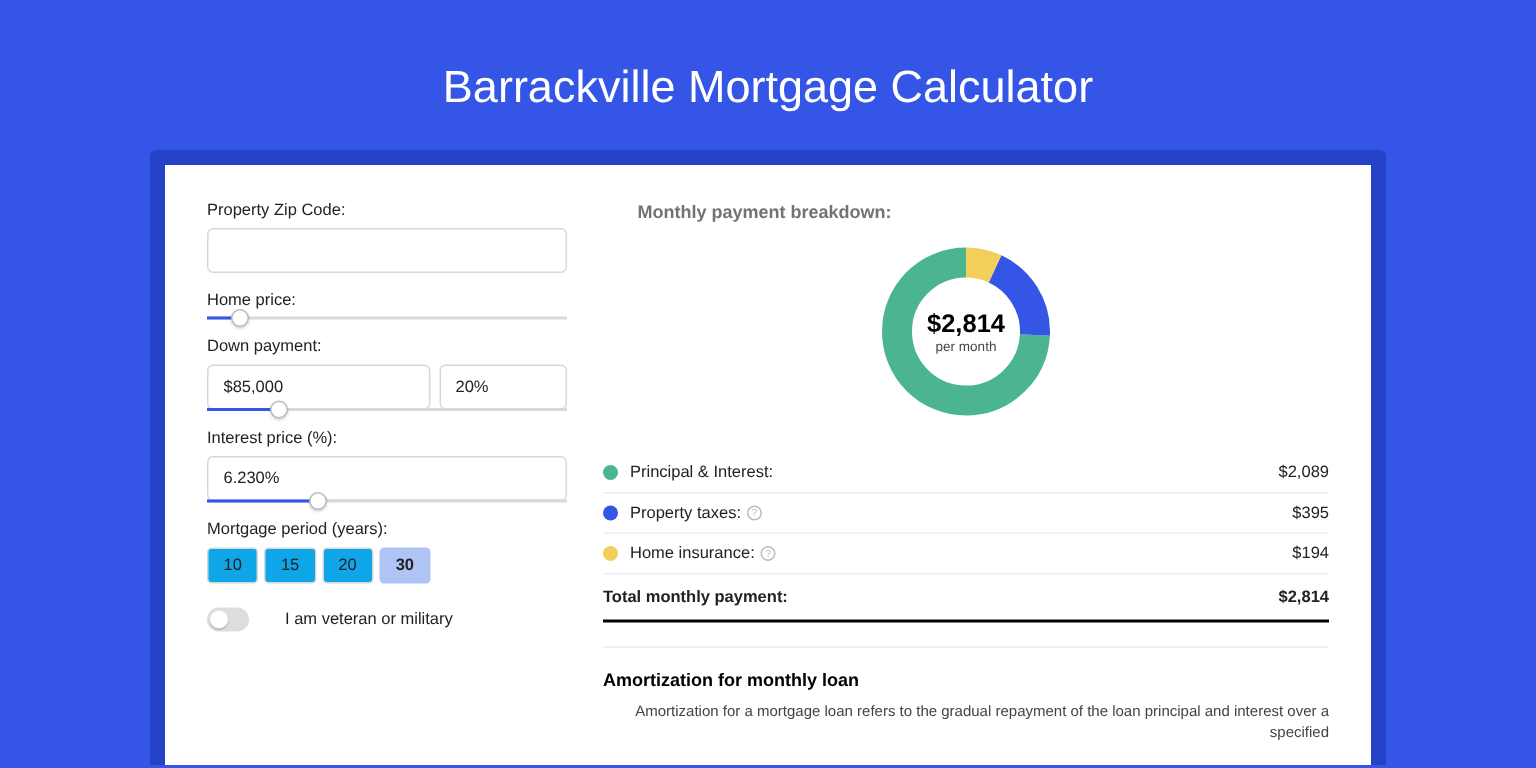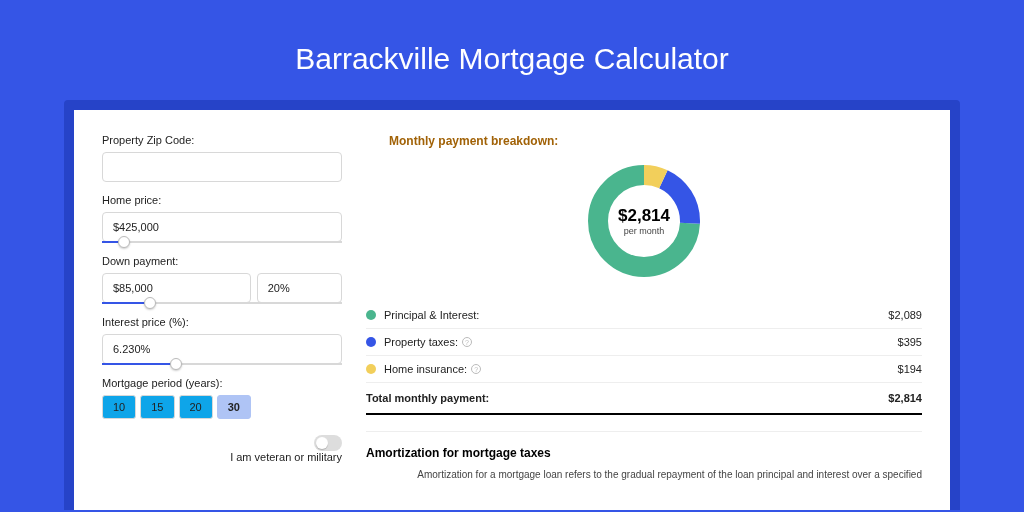--- a/index.html
+++ b/index.html
@@ -14,21 +14,21 @@
     text-align: center;
     padding: 42px 0 24px 0;
   }
   .header h1 {
     color: #fff;
     font-size: 30px;
     font-weight: 400;
   }
   .shadow-box {
     background: #2643c8;
-    margin: 0 64px;
+    margin: 0 100px;
     padding: 10px 10px 0 10px;
     border-radius: 4px 4px 0 0;
   }
   .panel {
     background: #fff;
     display: flex;
     padding: 24px 28px;
     gap: 24px;
     height: 400px;
   }
@@ -88,35 +88,35 @@
     border-radius: 3px;
     cursor: pointer;
     color: #222;
   }
   .period-btn.active {
     background: #afc4f5;
     border-color: #afc4f5;
     font-weight: 600;
   }
 
-  .toggle-row { display: flex; align-items: flex-end; gap: 0; margin-top: 16px; flex-direction: column; }
+  .toggle-row { display: flex; align-items: center; gap: 24px; margin-top: 16px; }
   .toggle {
     width: 28px; height: 16px; background: #ddd; border-radius: 10px; position: relative;
   }
   .toggle::after {
     content: ""; position: absolute; width: 12px; height: 12px; background: #fff;
     border-radius: 50%; top: 2px; left: 2px; box-shadow: 0 1px 1px rgba(0,0,0,0.2);
   }
   .toggle-label { font-size: 11px; color: #222; }
 
   .right-title {
     font-size: 12px;
     font-weight: 700;
     margin-bottom: 12px;
-    color: #a16207;
+    color: #737373;
     padding-left: 23px;
   }
   .donut-wrap { display: flex; justify-content: center; margin-bottom: 20px; }
   .donut {
     width: 122px; height: 122px; position: relative;
   }
   .donut-center {
     position: absolute; inset: 0; display: flex; flex-direction: column;
     align-items: center; justify-content: center;
   }
@@ -157,21 +157,20 @@
 
   <div class="left-col">
 
     <div class="field-block">
       <label class="field-label">Property Zip Code:</label>
       <input class="text-input" value="" style="">
     </div>
 
     <div class="field-block">
       <label class="field-label">Home price:</label>
-      <input class="text-input" value="$425,000" style="">
       <div class="slider-track">
         <div class="slider-fill" style="width:9%"></div>
         <div class="slider-thumb" style="left:9%"></div>
       </div>
     </div>
 
     <div class="field-block">
       <label class="field-label">Down payment:</label>
       <div class="dp-row">
         <input class="text-input" value="$85,000" style="">
@@ -247,20 +246,20 @@
         <span class="help-ic">?</span>
       </span>
       <span class="legend-value">$194</span>
     </div>
     <div class="legend-row total">
       <span class="legend-label">Total monthly payment:</span>
       <span class="legend-value">$2,814</span>
     </div>
 
     <div class="amort-section">
-      <div class="amort-title">Amortization for mortgage taxes</div>
+      <div class="amort-title">Amortization for monthly loan</div>
       <div class="amort-body">Amortization for a mortgage loan refers to the gradual repayment of the loan principal and interest over a specified</div>
     </div>
 
   </div>
 
 </div>
 </div>
 
 </body></html>

